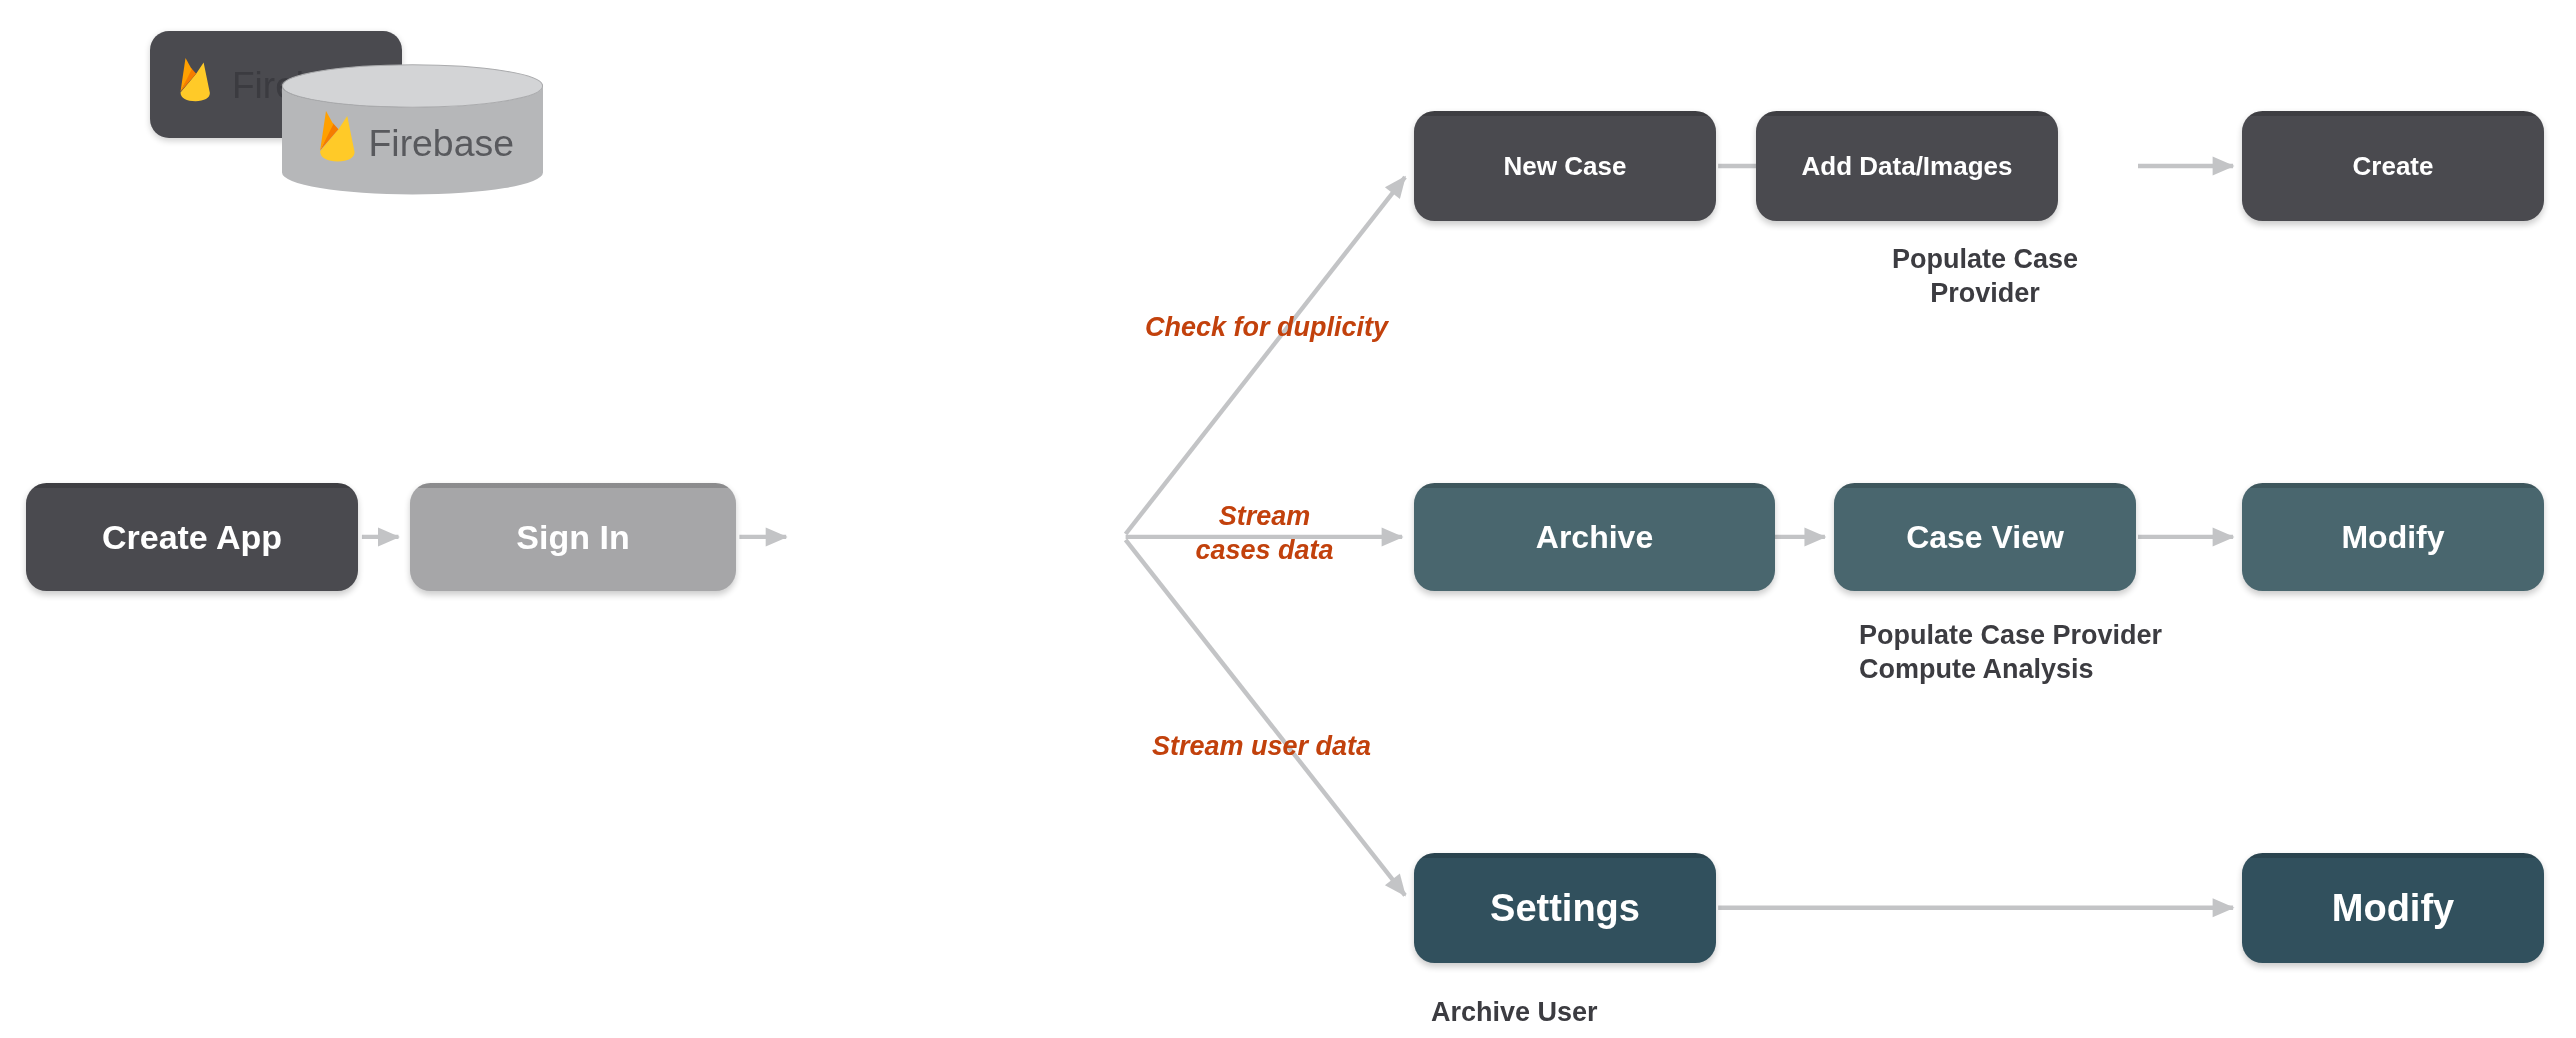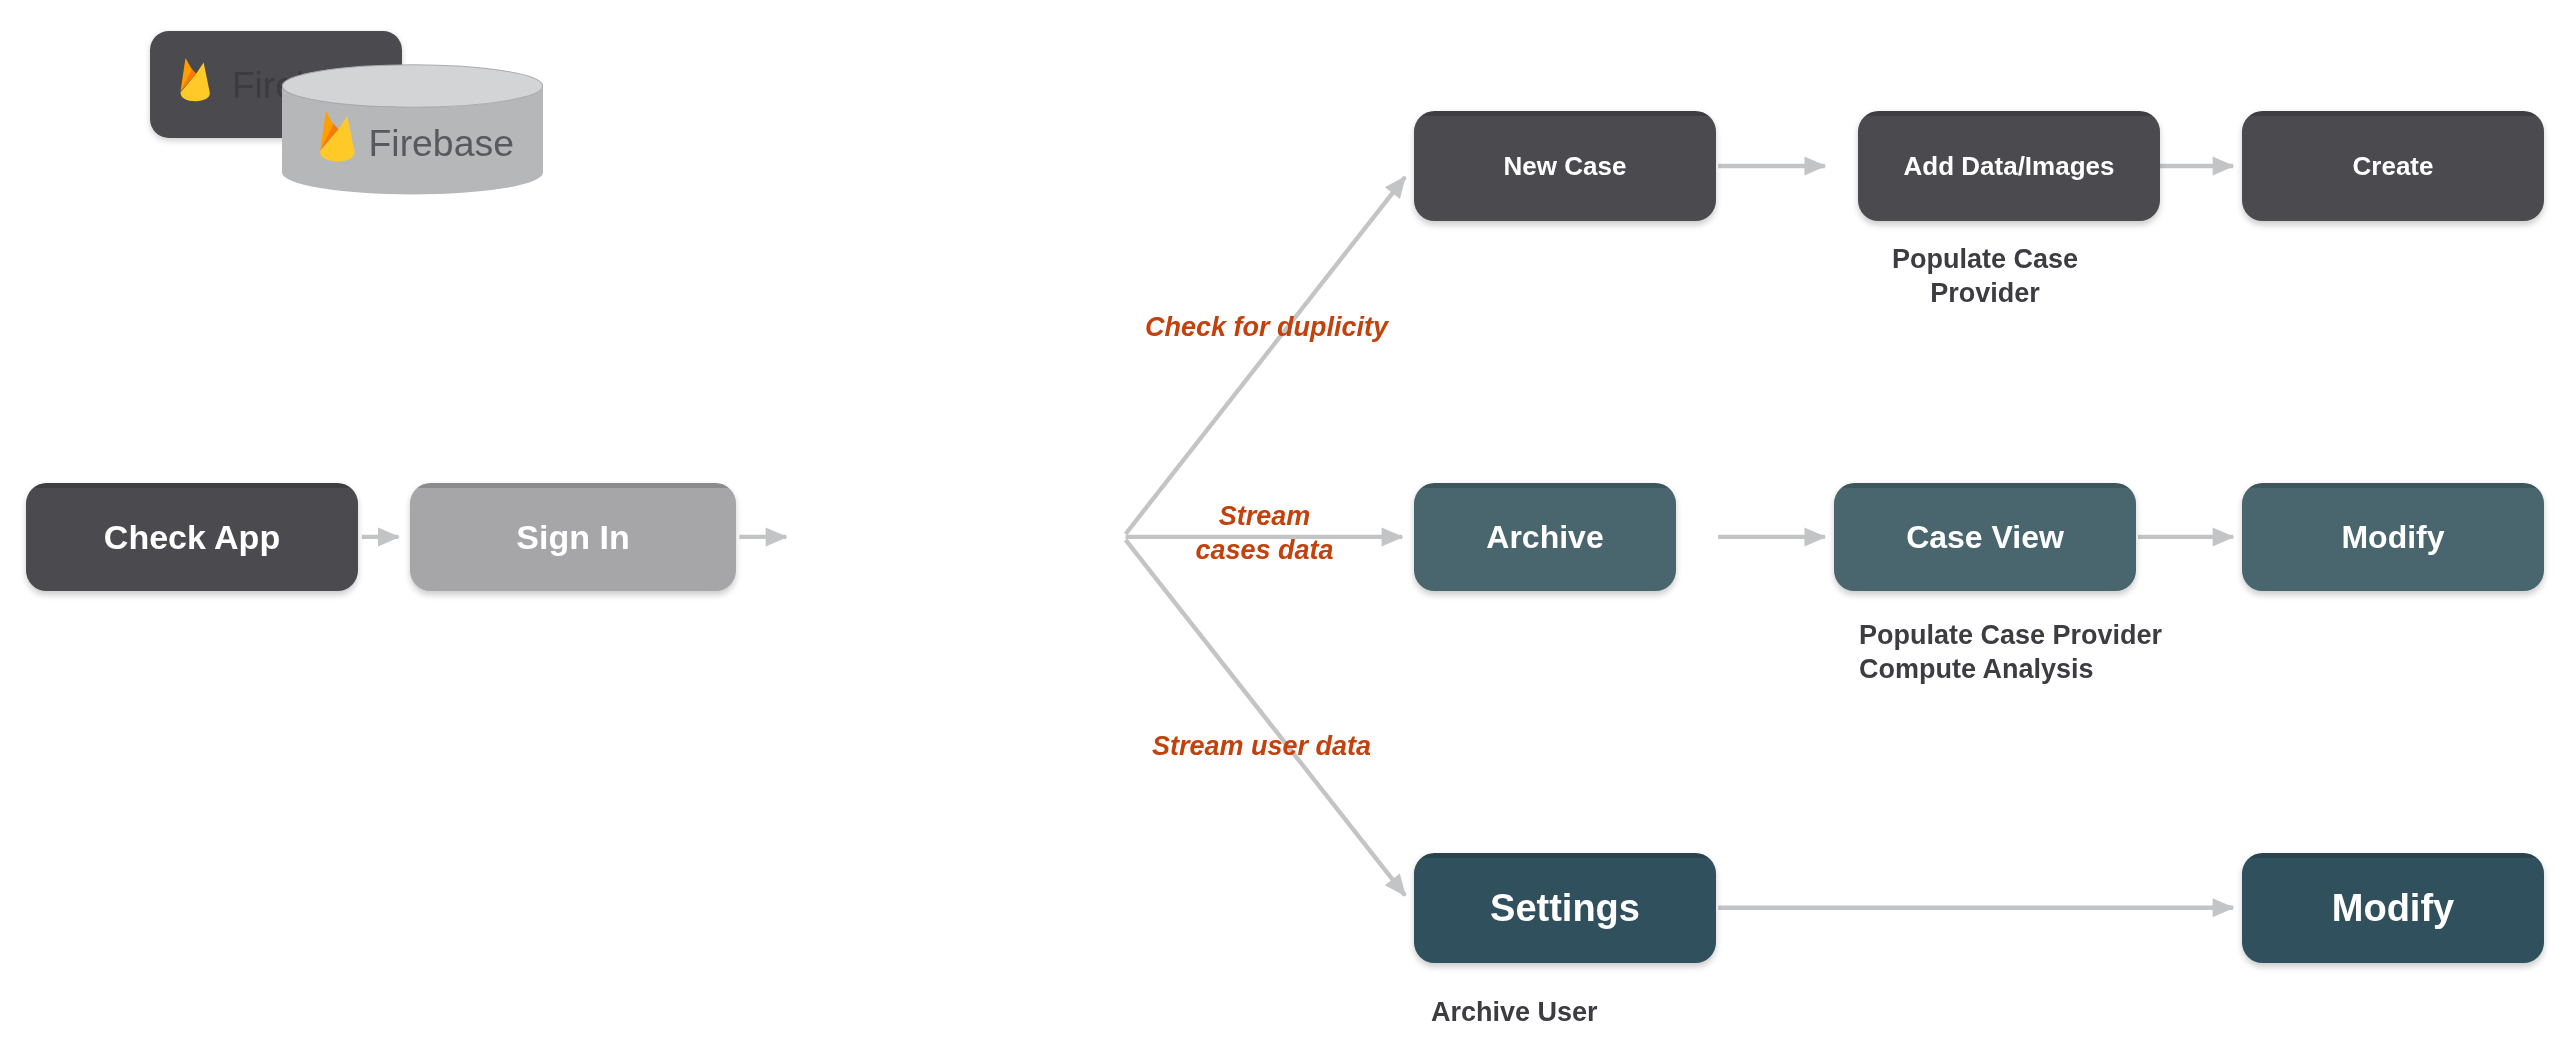--- a/index.html
+++ b/index.html
@@ -86,37 +86,37 @@
     <ellipse cx="178" cy="30" rx="177.5" ry="29" fill="#D3D4D6" stroke="#AAABAD" stroke-width="1.5"></ellipse>
     <g transform="translate(48,58)">
       <path d="M4,61 C4,70 14,75 28,75 C42,75 51,70 51,62 L41,13 L29,31 Z" fill="#FFCA28"></path>
       <path d="M4,60 L29,31 L21,22 Z" fill="#F57C00"></path>
       <path d="M4,60 L12,6 L22,24 Z" fill="#FFA000"></path>
     </g>
     <text x="118" y="126" font-size="51" fill="#58595D" font-family="Liberation Sans, sans-serif">Firebase</text>
   </svg>
 
   <div class="node node-dark row-main" style="left:26px;width:332px;">
-      <span>Check App</span>
+      <span>Create App</span>
     </div>
   <div class="node node-muted row-main" style="left:410px;width:326px;">
       <span>Sign In</span>
     </div>
 
   <div class="node node-dark row-top" style="left:1414px;width:302px;">
       <span>New Case</span>
     </div>
-  <div class="node node-dark row-top" style="left:1858px;width:302px;">
+  <div class="node node-dark row-top" style="left:1756px;width:302px;">
       <span>Add Data/Images</span>
     </div>
   <div class="node node-dark row-top" style="left:2242px;width:302px;">
       <span>Create</span>
     </div>
 
-  <div class="node node-teal row-mid" style="left:1414px;width:262px;">
+  <div class="node node-teal row-mid" style="left:1414px;width:361px;">
       <span>Archive</span>
     </div>
   <div class="node node-teal row-mid" style="left:1834px;width:302px;">
       <span>Case View</span>
     </div>
   <div class="node node-teal row-mid" style="left:2242px;width:302px;">
       <span>Modify</span>
     </div>
 
   <div class="node node-darkteal row-bot" style="left:1414px;width:302px;">

